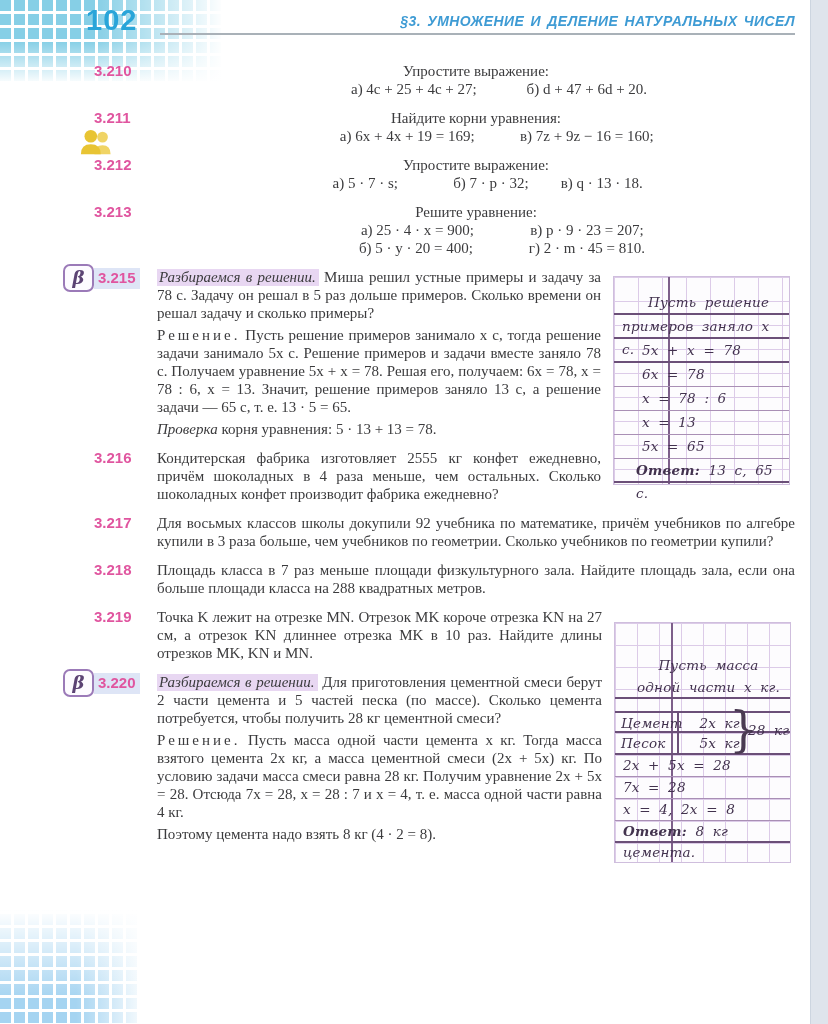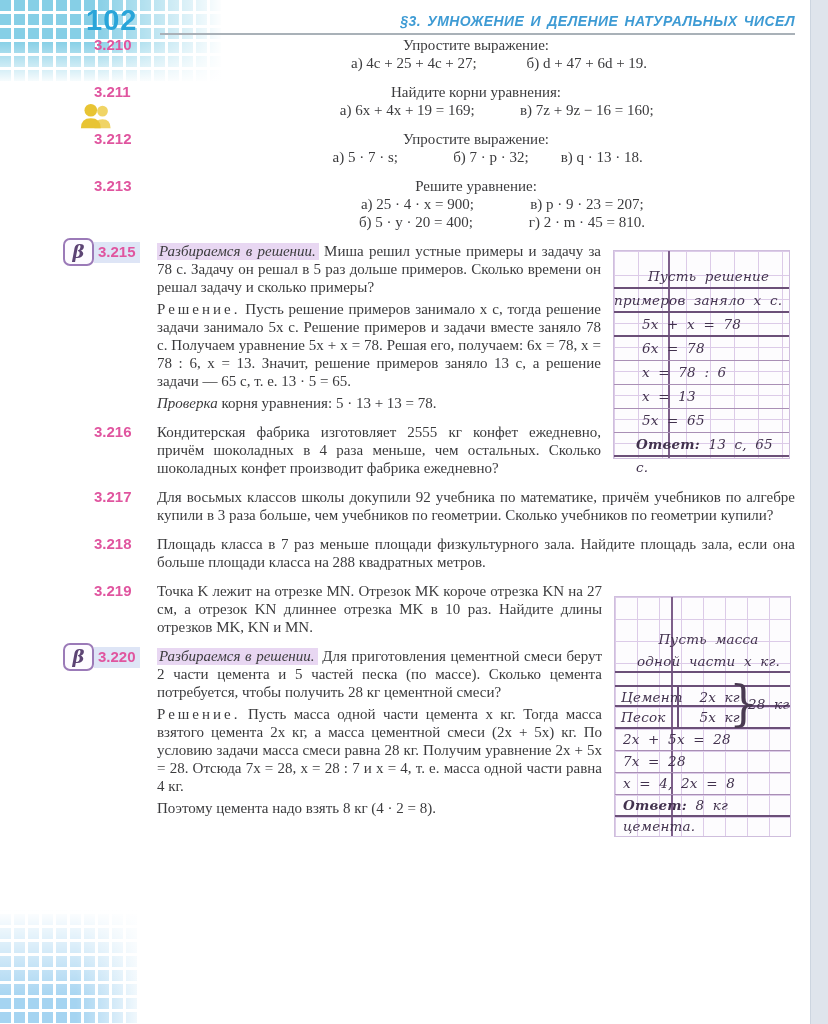--- a/index.html
+++ b/index.html
@@ -25,21 +25,21 @@
     background:linear-gradient(to top,rgba(255,255,255,0) 20%,#fff 92%),
                linear-gradient(to right,rgba(255,255,255,0) 55%,rgba(255,255,255,.85) 100%);}
   
   .page-num{position:absolute;left:86px;top:4px;font-family:"Liberation Sans",sans-serif;
             font-weight:bold;font-size:29px;color:#29a5d9;letter-spacing:1px;}
   .header-rule{position:absolute;left:160px;top:12px;width:635px;border-bottom:2px solid #a9b1b8;
                text-align:right;padding-bottom:3px;}
   .header-text{font-family:"Liberation Sans",sans-serif;font-weight:bold;font-style:italic;
                font-size:14px;color:#3e9bd4;letter-spacing:.4px;word-spacing:2px;}
   
-  .content{position:absolute;left:88px;top:36px;width:707px;font-size:15px;line-height:18px;}
+  .content{position:absolute;left:88px;top:62px;width:707px;font-size:15px;line-height:18px;}
   .problem{position:relative;margin-bottom:11px;}
   .pnum{position:absolute;left:0;top:0;width:69px;padding-left:6px;box-sizing:border-box;
         font-family:"Liberation Sans",sans-serif;font-weight:bold;font-size:15px;color:#e0559f;}
   .pbody{margin-left:69px;text-align:justify;}
   .optrow{text-align:center;}
   .col1{display:inline-block;width:218px;}
   .w112{display:inline-block;width:112px;}
   .w132{display:inline-block;width:132px;}
   .para{margin:0 0 4px 0;}
   .para:last-child{margin-bottom:0;}
@@ -67,21 +67,21 @@
   .nb1 .nb-vline{left:54px;}
   .nb2 .nb-vline{left:56px;}
   .nrow{position:relative;box-sizing:border-box;}
   .r24{height:24px;line-height:23px;}
   .r22{height:22px;line-height:21px;}
   .r12{height:12px;}
   .hv{border-bottom:2px solid #6b4f78;}
   .md{border-bottom:1px solid #a98fb5;}
   .tp{border-top:2px solid #6b4f78;}
   .pl34{padding-left:34px;} .pl28{padding-left:28px;} .pl22{padding-left:22px;}
-  .pl12{padding-left:12px;text-align:center;} .pl8{padding-left:8px;} .pl6{padding-left:0;}
+  .pl12{padding-left:12px;text-align:center;} .pl8{padding-left:8px;} .pl6{padding-left:8px;}
   .bb{font-weight:bold;}
   .tlabel{display:inline-block;width:56px;padding-left:6px;}
   .tvalue{display:inline-block;padding-left:14px;}
   .nb2-sep{position:absolute;left:62px;top:88px;height:44px;width:1.5px;background:#6b4f78;}
   .nb2-brace{position:absolute;left:114px;top:84px;font-size:46px;line-height:44px;
              font-style:normal;color:#4a3a52;transform:scaleY(1.05);}
   .nb2-total{position:absolute;left:133px;top:98px;}
 </style>
 </head>
 <body>
@@ -104,21 +104,21 @@
   </div>
 
   <div class="content">
 
     <div class="problem">
       <div class="pnum">3.210</div>
       <div class="pbody">
         <div class="optrow">Упростите выражение:</div>
         <div class="optrow">
           <span class="col1">а) 4c + 25 + 4c + 27;</span>
-          <span>б) d + 47 + 6d + 19.</span>
+          <span>б) d + 47 + 6d + 20.</span>
         </div>
       </div>
     </div>
 
     <div class="problem">
       <div class="pnum">
         <span>3.211</span>
         <span class="pair-icon">
           <svg width="36" height="27" viewBox="0 0 40 30">
             <circle cx="25" cy="9" r="6" fill="#f0d465"></circle>

